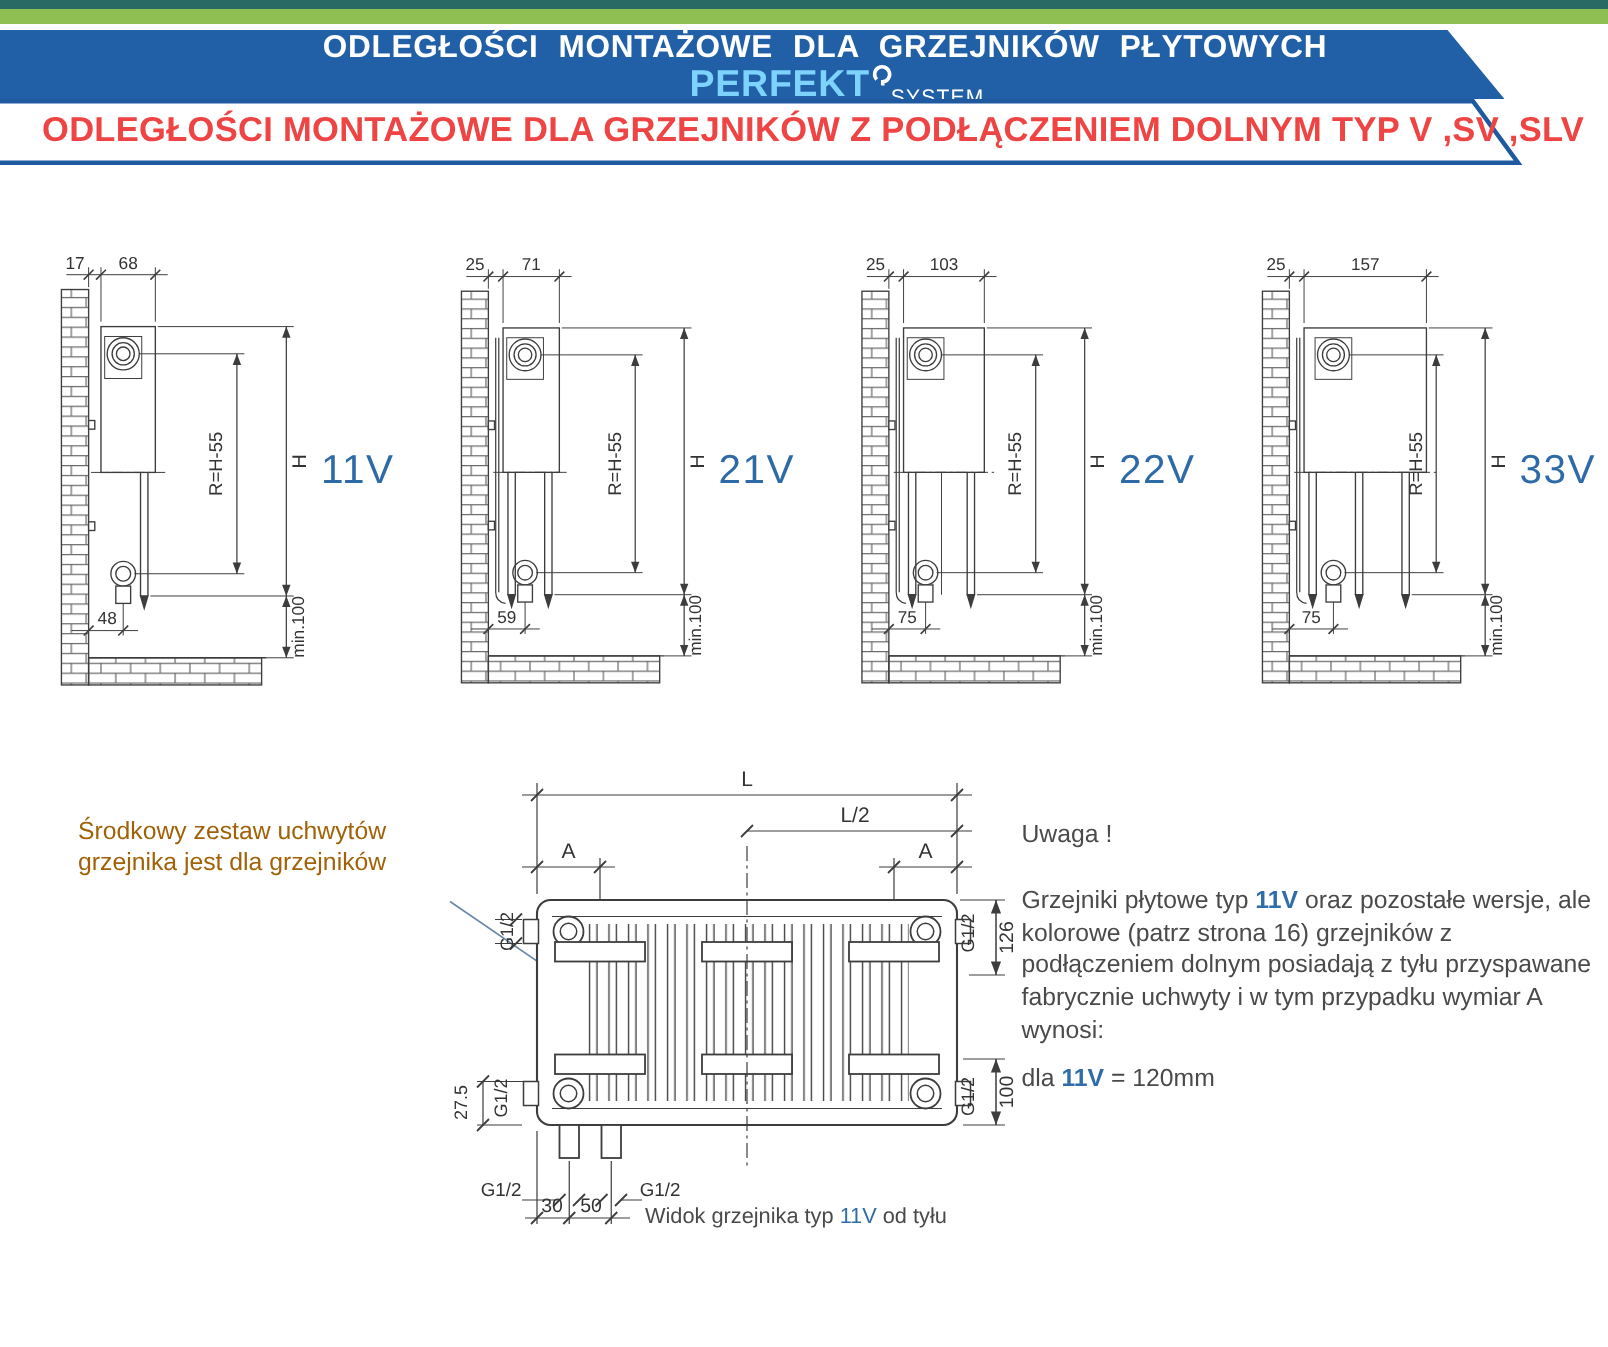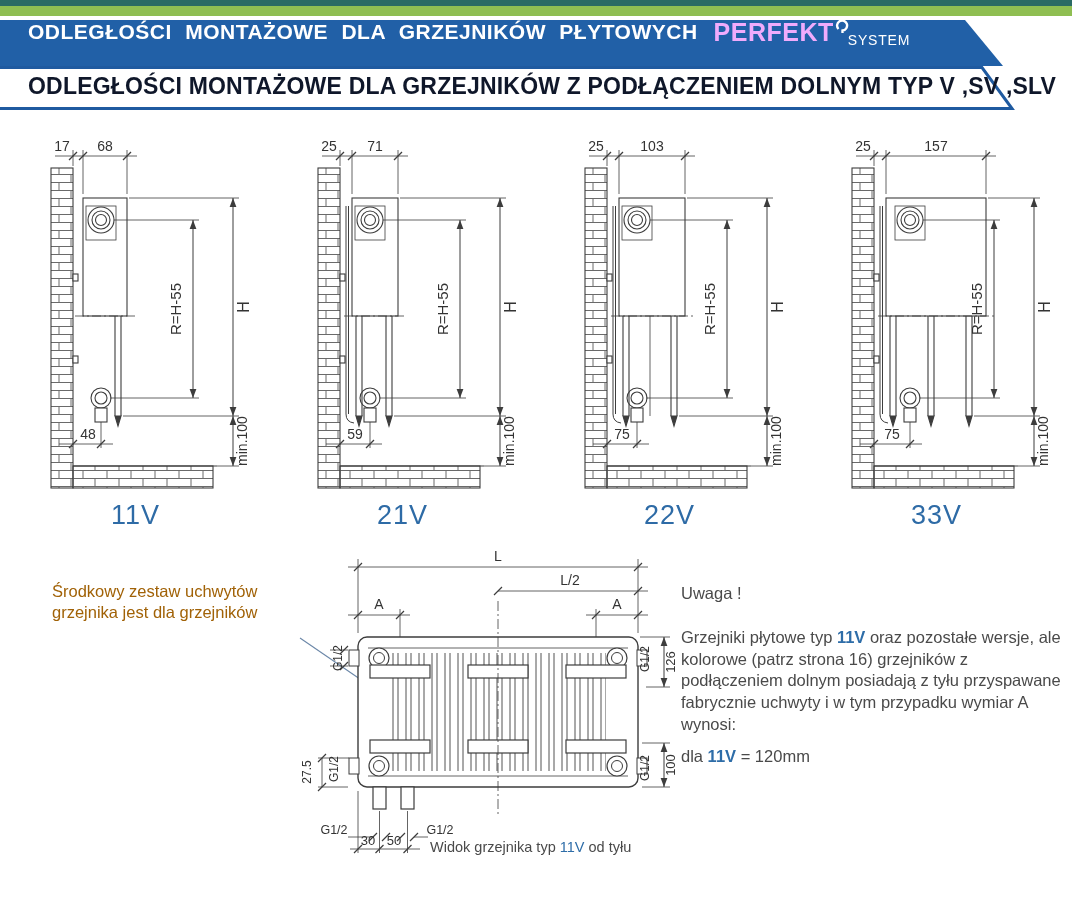--- a/index.html
+++ b/index.html
@@ -1,30 +1,30 @@
 <!DOCTYPE html>
 <html><head>
 <meta charset="utf-8">
 <style>
   html,body{margin:0;padding:0;background:#fff;}
   body{width:1072px;height:898px;font-family:"Liberation Sans",sans-serif;overflow:hidden;position:relative;}
   .strip-teal{height:6px;background:#2a6a64;}
   .strip-lime{height:10px;background:#8fbe52;}
   .strip-gap{height:4px;background:#fff;}
   .banner1{height:46px;background:#2160a7;clip-path:polygon(0 0,965px 0,1003px 100%,0 100%);
-           display:flex;padding-left:28px;box-sizing:border-box;}
+           display:flex;align-items:center;padding-left:28px;box-sizing:border-box;flex-direction:column;}
   .banner1-text{color:#fff;font-weight:bold;font-size:21px;letter-spacing:.5px;word-spacing:7px;}
   .logo{display:flex;align-items:flex-start;margin-left:16px;}
-  .logo-perfekt{color:#f0abfc;font-weight:800;font-size:25px;letter-spacing:.5px;line-height:1;}
+  .logo-perfekt{color:#7dd3fc;font-weight:800;font-size:25px;letter-spacing:.5px;line-height:1;}
   .logo-mark{margin:-3px 0 0 1px;}
   .logo-system{color:#fff;font-size:14px;letter-spacing:.8px;margin:12px 0 0 -1px;}
   .banner2-wrap{position:relative;height:44px;}
-  .banner2-text{position:absolute;left:28px;top:7px;color:#0f172a;font-size:23px;font-weight:600;letter-spacing:.2px;}
+  .banner2-text{position:absolute;left:28px;top:7px;color:#ef4444;font-size:23px;font-weight:600;letter-spacing:.2px;}
   .diagrams-row{display:flex;justify-content:space-between;padding:16px 8px 0 8px;}
-  .diagram-col{width:255px;display:flex;flex-direction:column;align-items:center;}
+  .diagram-col{width:255px;display:flex;flex-direction:row;align-items:center;}
   .type-label{margin-top:6px;font-size:27px;font-weight:500;color:#2e6ba6;letter-spacing:1px;}
   .bottom-section{position:relative;height:345px;margin-top:14px;}
   .note-left{position:absolute;left:52px;top:36px;font-size:16.5px;line-height:1.3;color:#a16207;}
   .rear-wrap{position:absolute;left:278px;top:2px;}
   .leader-overlay{position:absolute;left:0;top:0;pointer-events:none;}
   .note-right{position:absolute;left:681px;top:38px;width:388px;font-size:16.5px;line-height:1.32;color:#4a4a4a;}
   .note-right .heading{margin-bottom:22px;}
   .note-right .para{margin-bottom:10px;}
   .note-right .vline{margin-top:10px;}
   .blue{color:#2e6da8;font-weight:600;}

